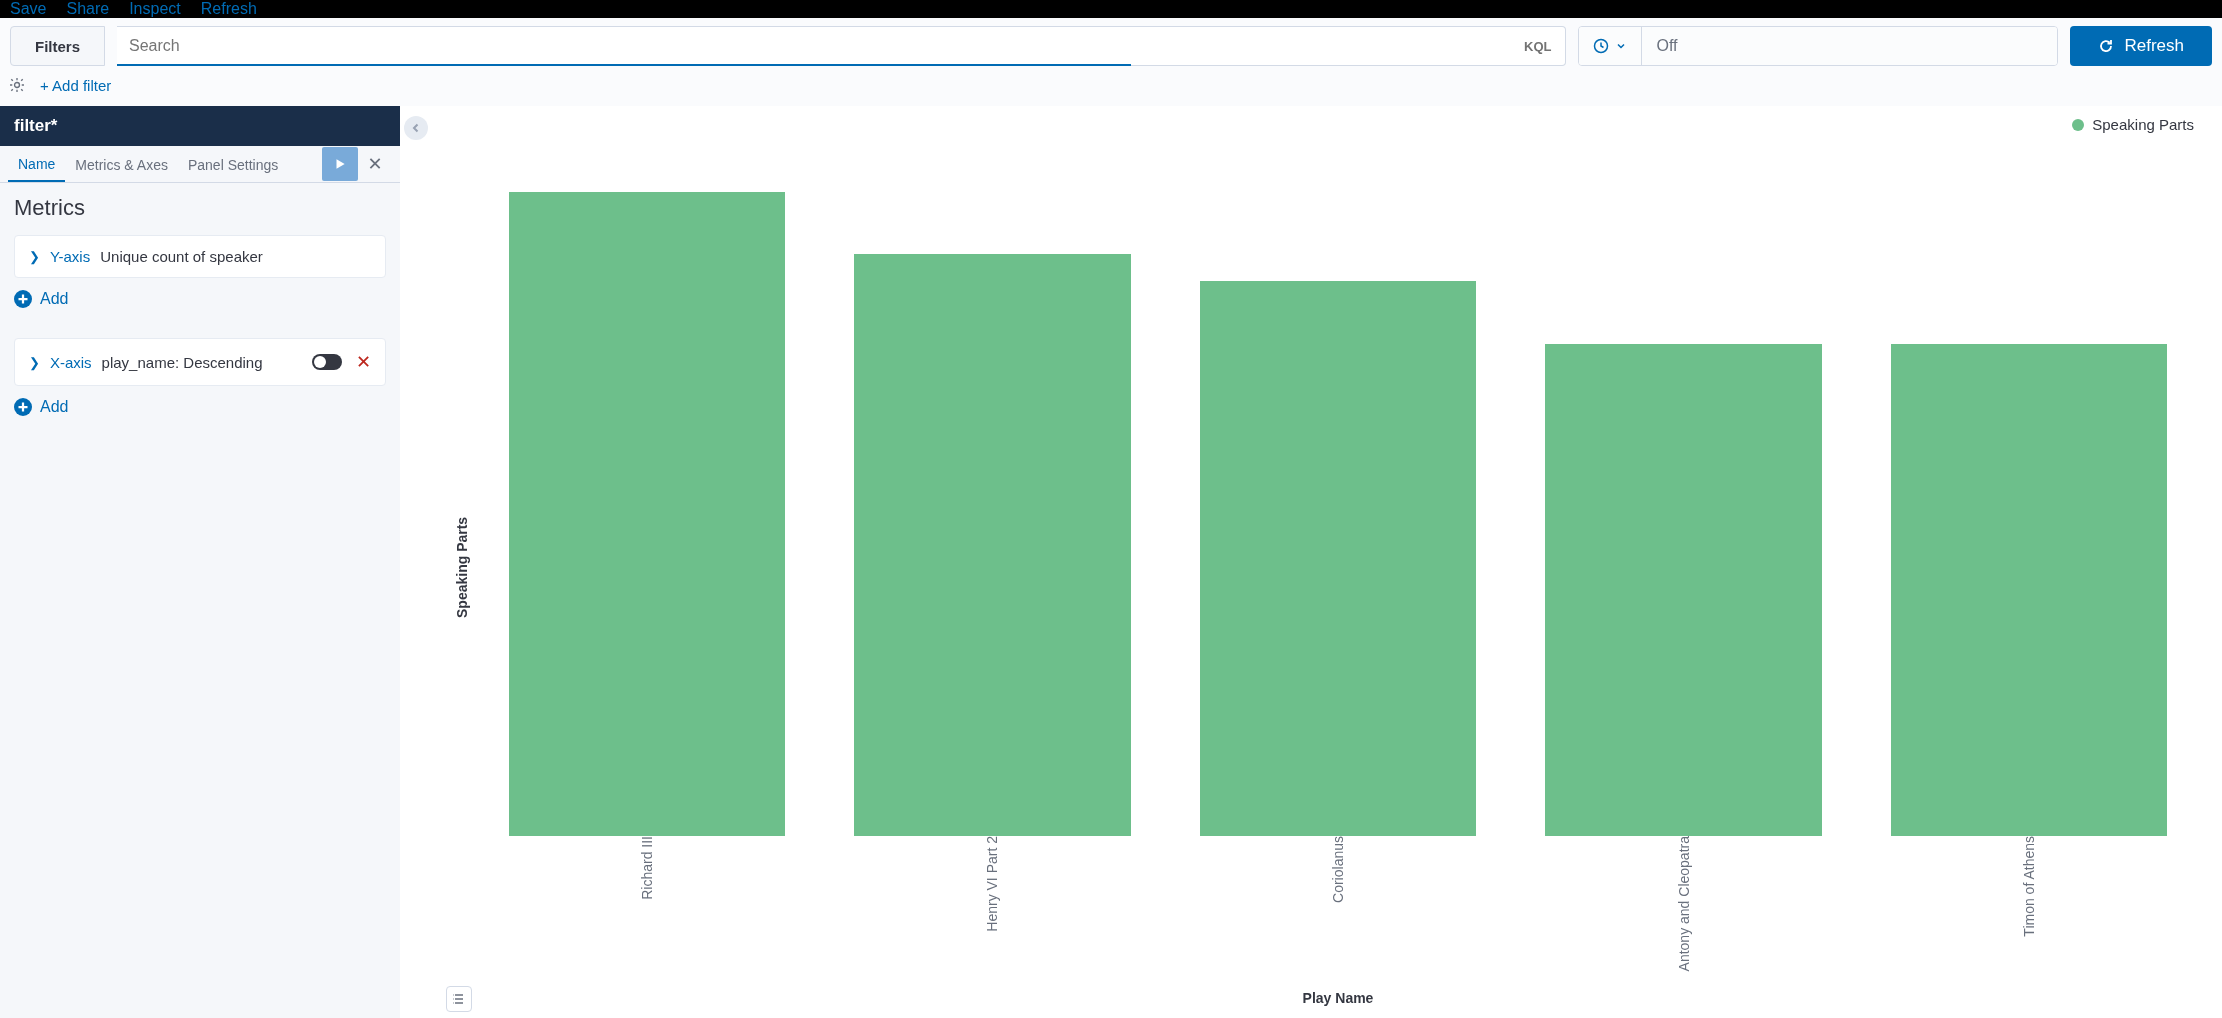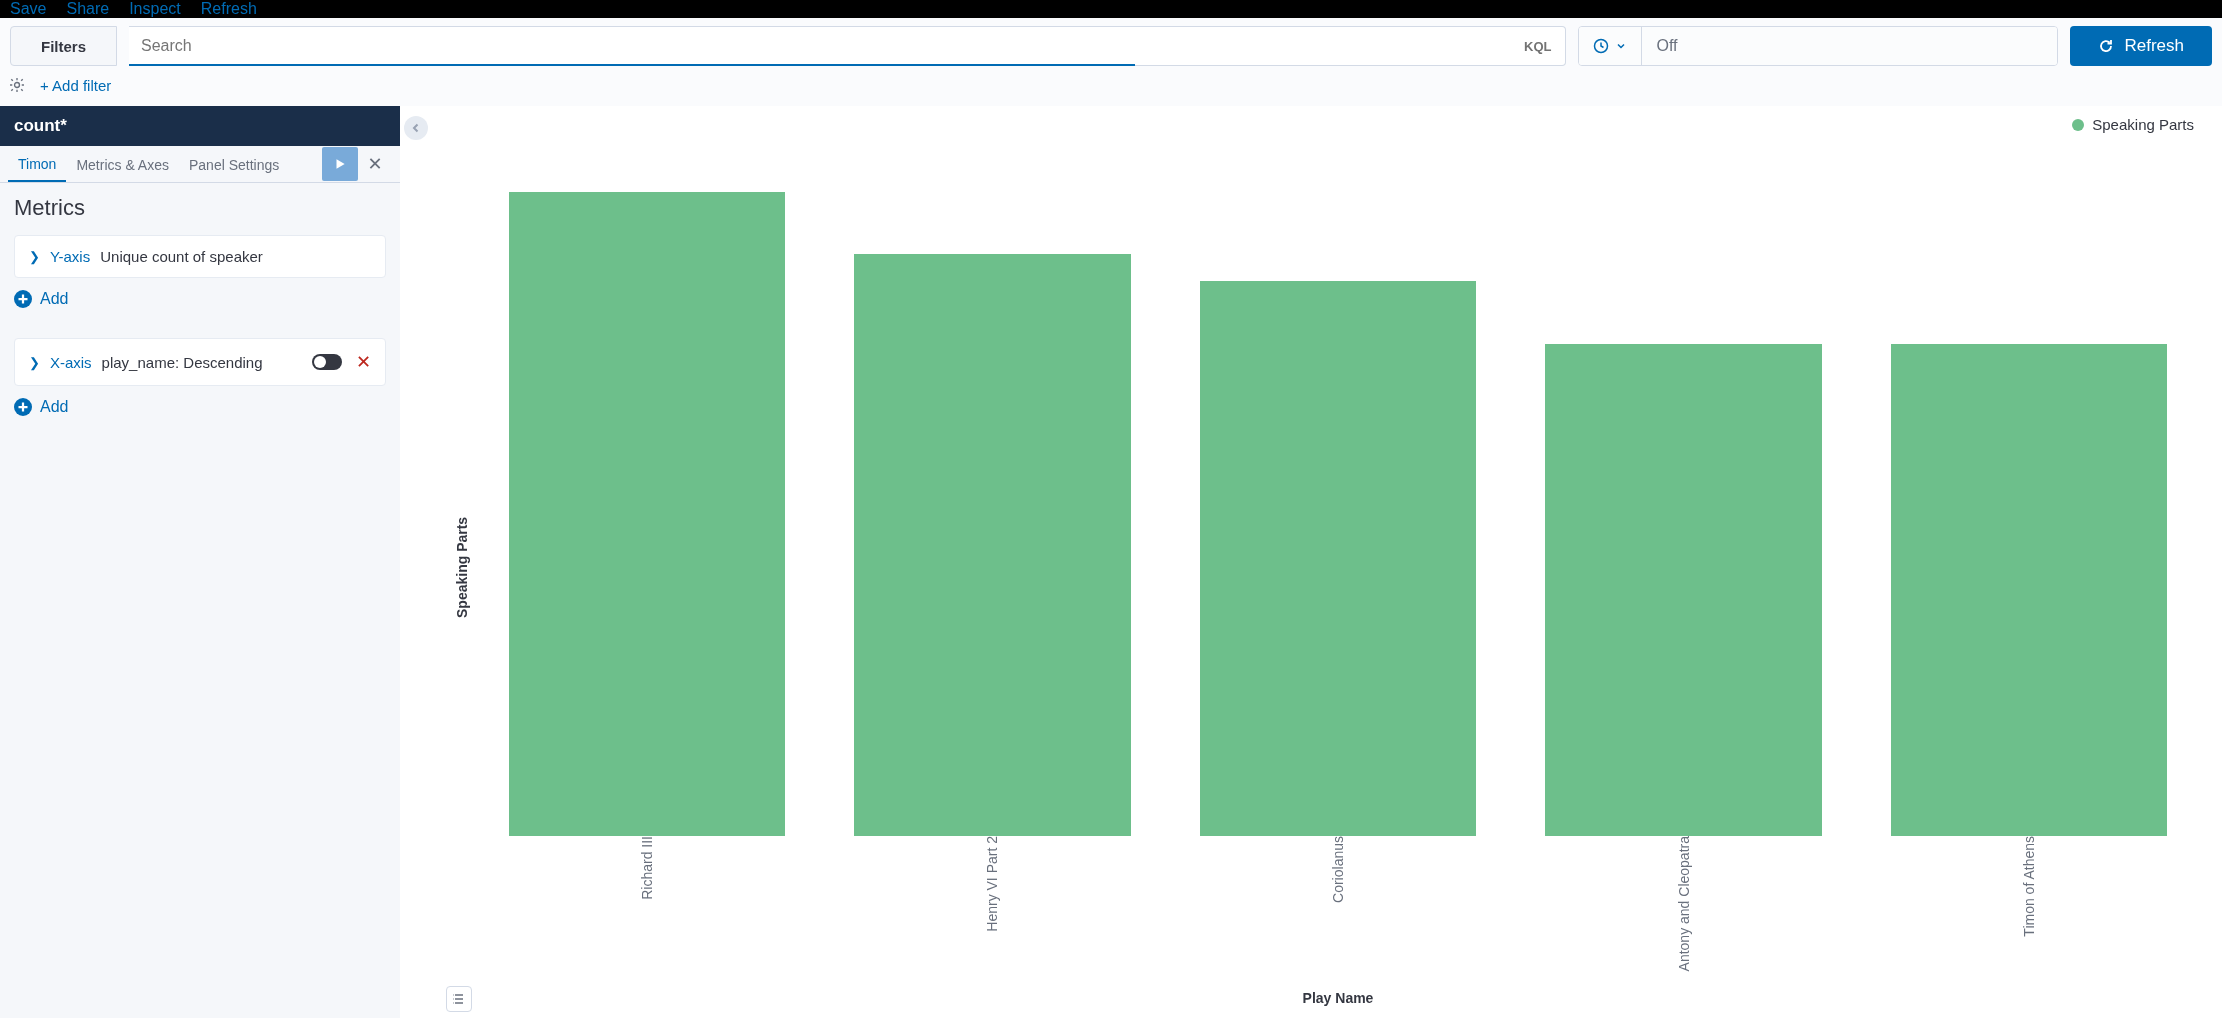--- a/index.html
+++ b/index.html
@@ -6,21 +6,21 @@
   html, body { width: 100%; height: 100%; font-family: -apple-system, BlinkMacSystemFont, "Segoe UI", Helvetica, Arial, sans-serif; color: #343741; }
   body { display: flex; flex-direction: column; }
 
   
   .top-links { display: flex; gap: 20px; padding: 0 10px; background: #000000; }
   .top-links a { color: #006BB4; font-weight: 500; text-decoration: none; font-size: 16px; }
 
   
   .query-row { display: flex; align-items: stretch; gap: 12px; padding: 8px 10px; background: #fafbfd; }
   .filters-btn {
-    border: 1px solid #d3dae6; background: #f5f7fa; padding: 8px 30px; font-weight: 700;
+    border: 1px solid #d3dae6; background: #f5f7fa; padding: 8px 24px; font-weight: 700;
     border-radius: 4px 0 0 4px; font-size: 15px; color:#343741;
   }
   .search-wrap { flex: 1; display: flex; align-items: center; border: 1px solid #d3dae6; border-left: none; background: #fff; border-radius: 0 4px 4px 0; position: relative; }
   .search-input { flex: 1; border: none; outline: none; font-size: 16px; padding: 10px 12px; color: #69707d; }
   .search-underline { position:absolute; left:0; bottom:-1px; height:2px; width:70%; background:#006BB4; }
   .kql { color: #737373; font-weight: 600; padding: 0 14px; font-size: 13px; }
   .time-picker { display:flex; border:1px solid #d3dae6; border-radius:4px; background:#fff; overflow:hidden; min-width:480px; }
   .time-toggle { display:flex; align-items:center; gap:6px; padding:0 14px; border-right:1px solid #d3dae6; color:#006BB4; background:#fbfcfd; }
   .time-label { display:flex; align-items:center; padding:0 14px; color:#69707d; flex:1; background:#fbfcfd; }
   .refresh-btn {
@@ -132,24 +132,24 @@
   <svg class="gear-icon" viewBox="0 0 16 16" fill="none" stroke="#69707d" stroke-width="1.2">
     <circle cx="8" cy="8" r="2.2"></circle>
       <path d="M8 1.8v2M8 12.2v2M2.9 2.9l1.4 1.4M11.7 11.7l1.4 1.4M1.8 8h2M12.2 8h2M2.9 13.1l1.4-1.4M11.7 4.3l1.4-1.4"></path>
   </svg>
   <a href="#" class="add-filter">+ Add filter</a>
 </div>
 
 <div class="main">
 
   <div class="sidebar">
-    <div class="index-header">count*</div>
+    <div class="index-header">filter*</div>
 
     <div class="tab-row">
-      <div class="tab active">Timon</div>
+      <div class="tab active">Name</div>
       <div class="tab">Metrics &amp; Axes</div>
       <div class="tab">Panel Settings</div>
       <div class="tab-spacer"></div>
       <div class="play-btn">
         <svg viewBox="0 0 12 12">
             <path d="M3 2l7 4-7 4z"></path>
           </svg>
       </div>
       <div class="close-tab">✕</div>
     </div>

